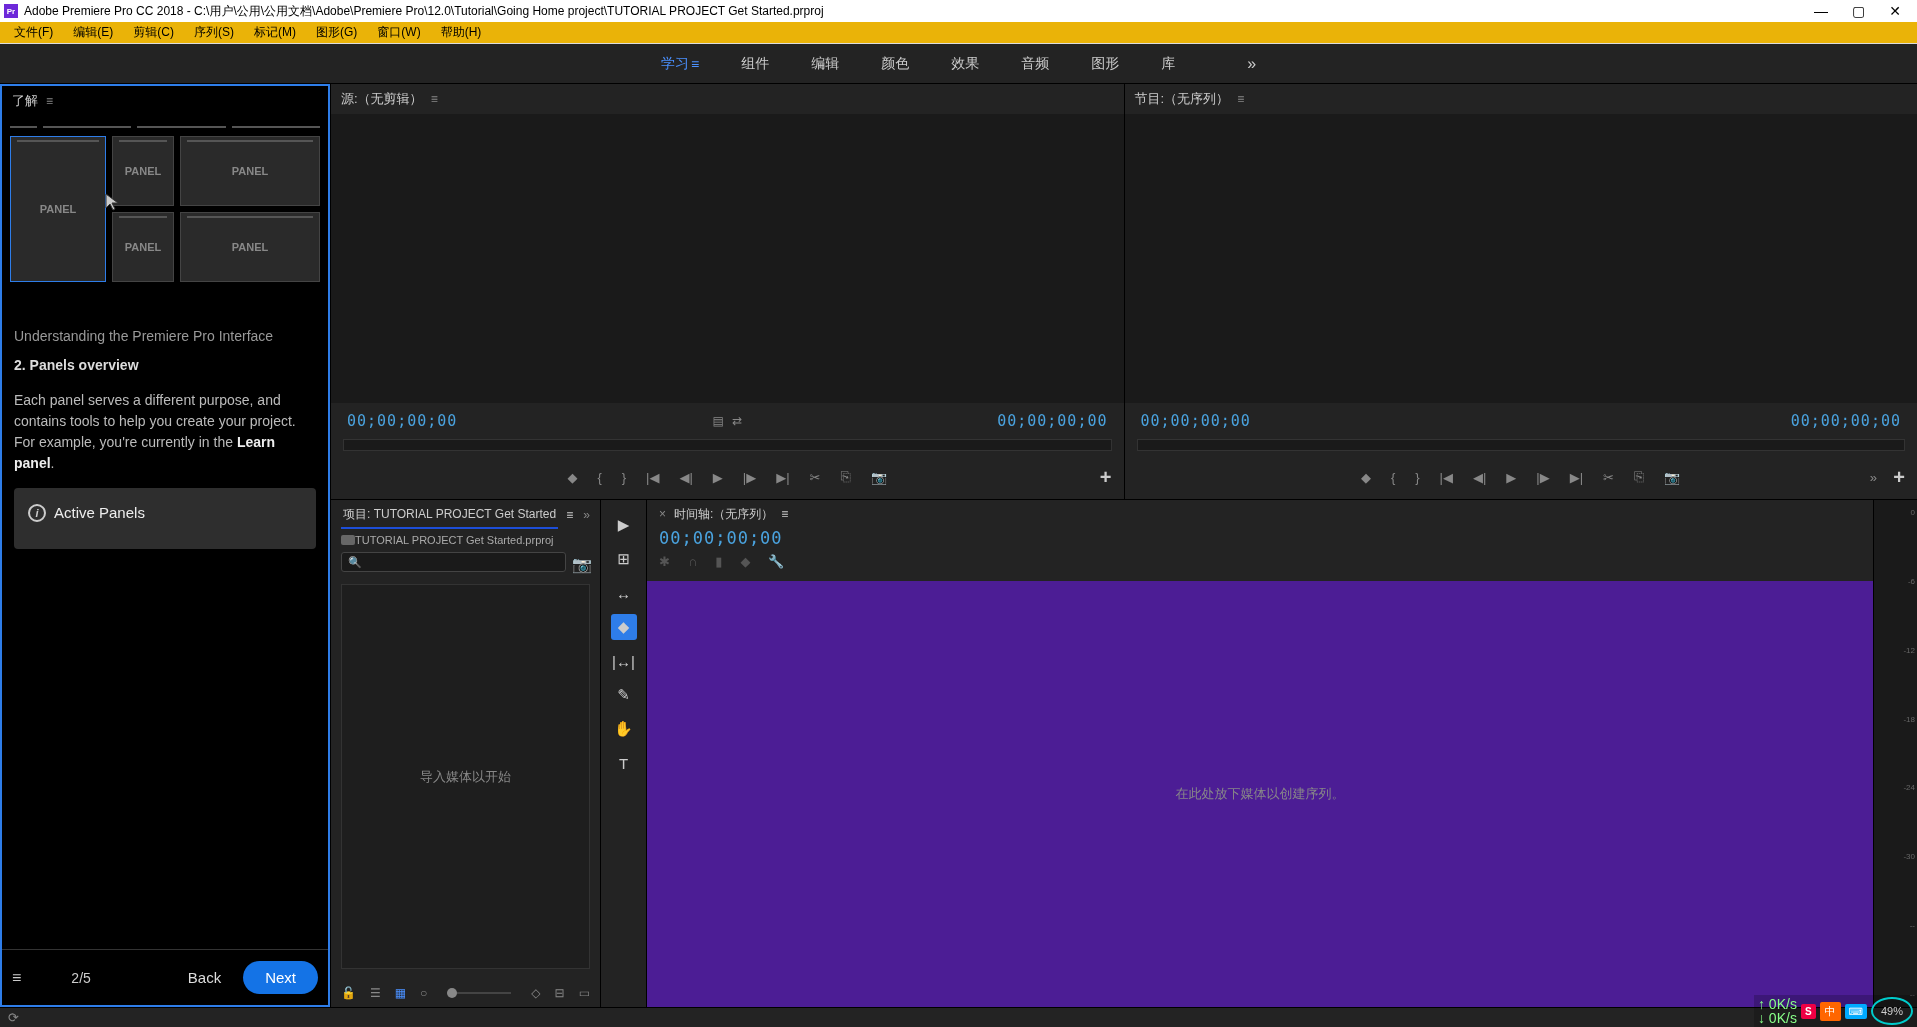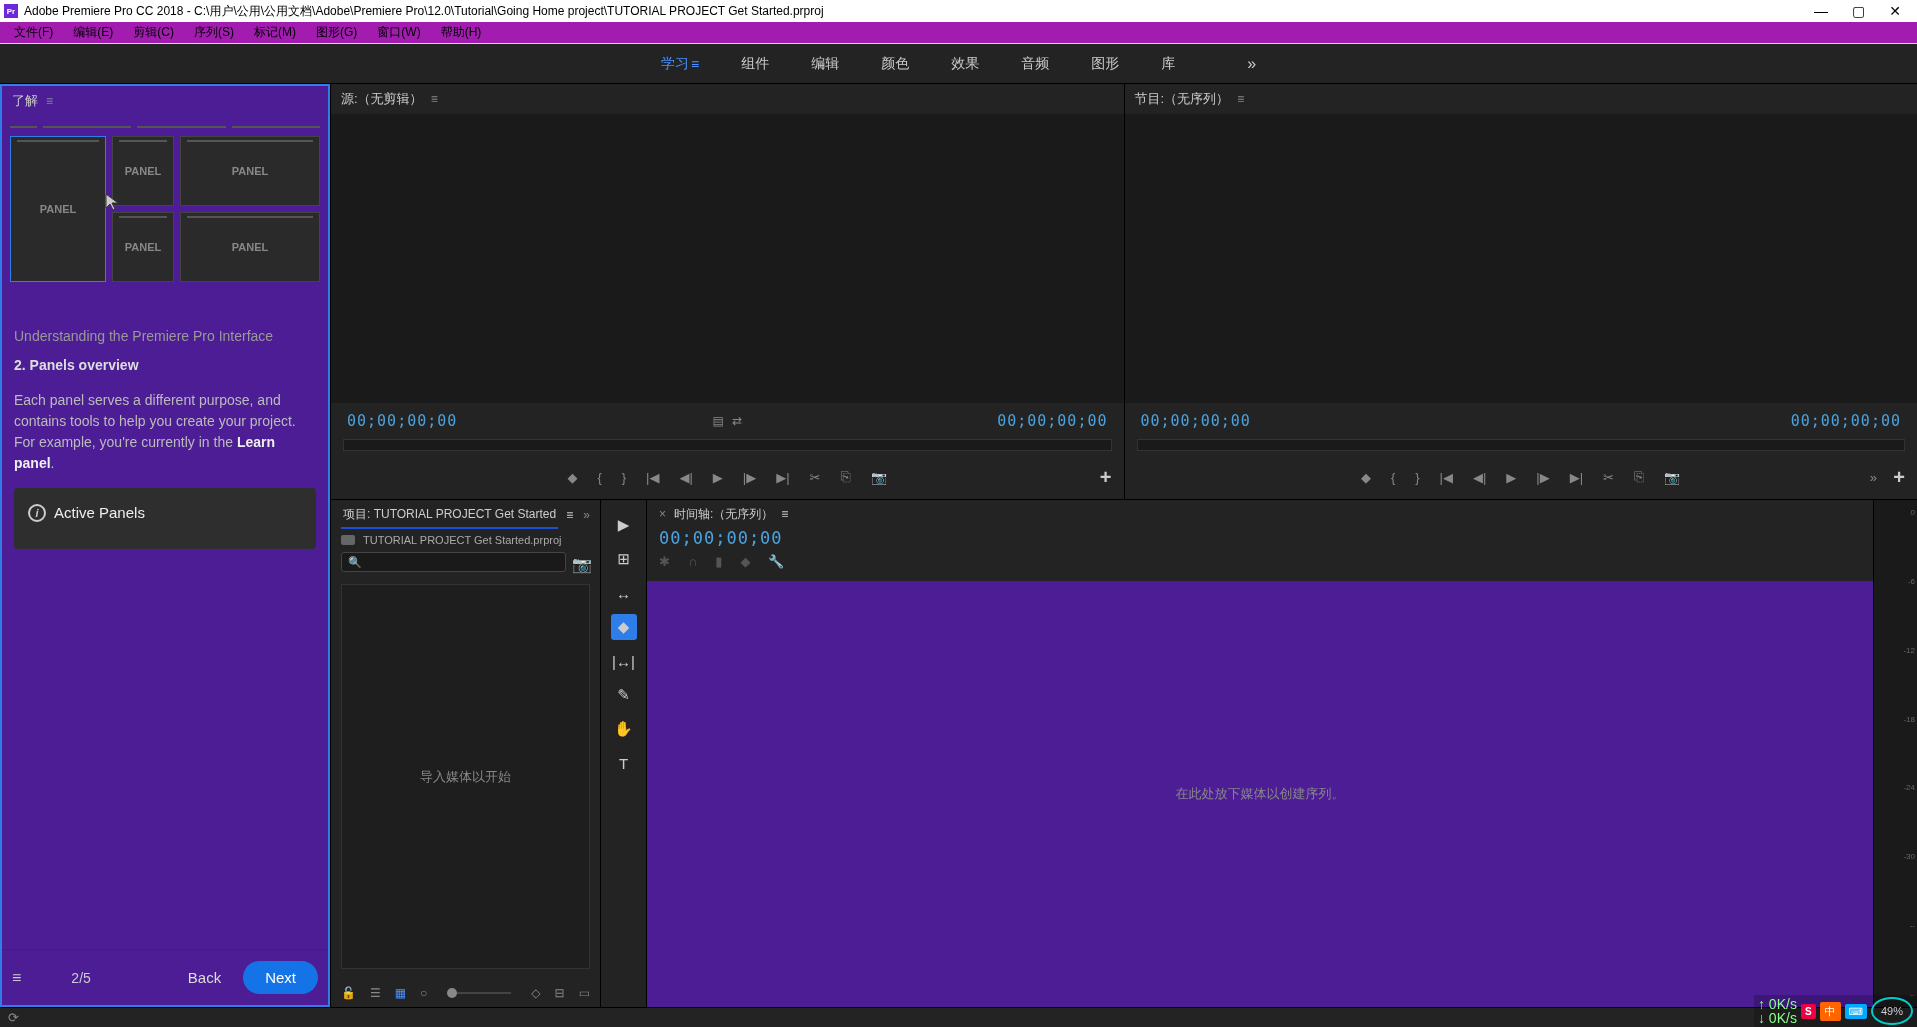--- a/index.html
+++ b/index.html
@@ -6,35 +6,35 @@
 body { background: #232323; color: #ccc; width: 1917px; height: 1027px; overflow: hidden; position: relative; }
 
 
 .titlebar { height: 22px; background: #fff; display: flex; align-items: center; padding: 0 4px; color: #000; font-size: 12px; }
 .titlebar .app-icon { width: 14px; height: 14px; background: #6d28d9; margin-right: 6px; display:flex; align-items:center; justify-content:center; color:#fff; font-size:8px; font-weight:bold; }
 .titlebar .title { flex: 1; }
 .titlebar .win-btns { display: flex; gap: 24px; padding-right: 12px; }
 .titlebar .win-btns span { cursor: pointer; font-size: 14px; }
 
 
-.menubar { height: 22px; background: #a21caf; display: flex; align-items: center; padding: 0 4px; font-size: 12px; color: #000; border-bottom: 1px solid #ddd;}
+.menubar { height: 22px; background: #eab308; display: flex; align-items: center; padding: 0 4px; font-size: 12px; color: #000; border-bottom: 1px solid #ddd;}
 .menubar .menu-item { padding: 0 10px; cursor: pointer; }
 
 
 .workspace-bar { height: 40px; background: #232323; display: flex; align-items: center; justify-content: center; border-bottom: 1px solid #000; }
 .workspace-bar .ws-tabs { display: flex; gap: 42px; align-items: center; }
 .workspace-bar .ws-tab { font-size: 14px; color: #ccc; cursor: pointer; display:flex; align-items:center; gap:2px; }
 .workspace-bar .ws-tab.active { color: #4a90ff; }
 .workspace-bar .overflow { margin-left: 30px; color:#ccc; cursor:pointer; }
 
 
 .main-grid { display: grid; grid-template-columns: 330px 1fr; grid-template-rows: 415px 1fr; height: calc(100% - 22px - 22px - 40px - 20px); }
 
 
-.learn-panel { grid-row: 1 / span 2; border: 2px solid #2e7de9; background: #4c1d95; display:flex; flex-direction:column; }
+.learn-panel { grid-row: 1 / span 2; border: 2px solid #2e7de9; background: #000000; display:flex; flex-direction:column; }
 .panel-tab-row { height: 30px; display: flex; align-items: center; padding: 0 10px; gap: 8px; font-size: 13px; color:#ccc; }
 .panel-tab-row .tab-title { }
 .panel-tab-row .menu-icon { font-size: 12px; color:#888; }
 
 .learn-thumb-area { padding: 8px; }
 .thumb-grid { display:grid; grid-template-columns: 96px 62px 1fr; grid-template-rows: 70px 70px; gap:6px; }
 .thumb { border:1px solid #444; background:#2a2a2a; display:flex; align-items:center; justify-content:center; font-size:11px; font-weight:bold; color:#888; position:relative; }
 .thumb.active { border:1px solid #2e7de9; }
 .thumb.big { grid-row: span 2; }
 .thumb .mini-top { position:absolute; top:3px; left:6px; right:6px; height:3px; display:flex; gap:3px;}
@@ -70,21 +70,21 @@
 .transport .add-btn { position:absolute; right:12px; color:#ccc; font-size:20px; font-weight:bold; cursor:pointer; }
 
 
 .bottom-right { display:grid; grid-template-columns: 270px 46px 1fr 44px; border-top:1px solid #000; }
 
 
 .project-panel { border-left:1px solid #000; background:#232323; display:flex; flex-direction:column; }
 .project-panel .tab-row2 { height:30px; display:flex; align-items:center; padding:0 10px; gap:8px; font-size:12px; }
 .project-panel .tab-row2 .ptab { border-bottom:2px solid #1d4ed8; padding:4px 2px; }
 .project-panel .tab-row2 .chev { margin-left:auto; color:#888; cursor:pointer; }
-.project-panel .proj-name-row { display:flex; align-items:center; gap:8px; padding:4px 10px; font-size:11px; color:#aaa; }
+.project-panel .proj-name-row { display:flex; align-items:center; padding:4px 10px; font-size:11px; color:#aaa; }
 .project-panel .proj-name-row .folder-icon { width:14px; height:10px; background:#666; border-radius:2px; }
 .project-panel .search-row { display:flex; align-items:center; gap:6px; padding:2px 10px; }
 .project-panel .search-row .search-input { flex:1; background:#1a1a1a; border:1px solid #444; border-radius:3px; height:20px; display:flex; align-items:center; padding:0 6px; color:#888; font-size:11px; }
 .project-panel .search-row .cam-icon { width:18px; height:14px; color:#888; cursor:pointer; }
 .project-panel .bin-area { flex:1; margin:10px; border:1px solid #333; background:#1e1e1e; display:flex; align-items:center; justify-content:center; font-size:13px; color:#888; }
 .project-panel .proj-footer { height:28px; display:flex; align-items:center; gap:14px; padding:0 10px; color:#888; font-size:12px; }
 .project-panel .proj-footer .lock { color:#5a5; }
 .project-panel .proj-footer .slider { flex:1; height:2px; background:#444; position:relative; margin:0 6px; }
 .project-panel .proj-footer .slider .knob { position:absolute; left:0; top:-4px; width:10px; height:10px; border-radius:50%; background:#888; }
 

